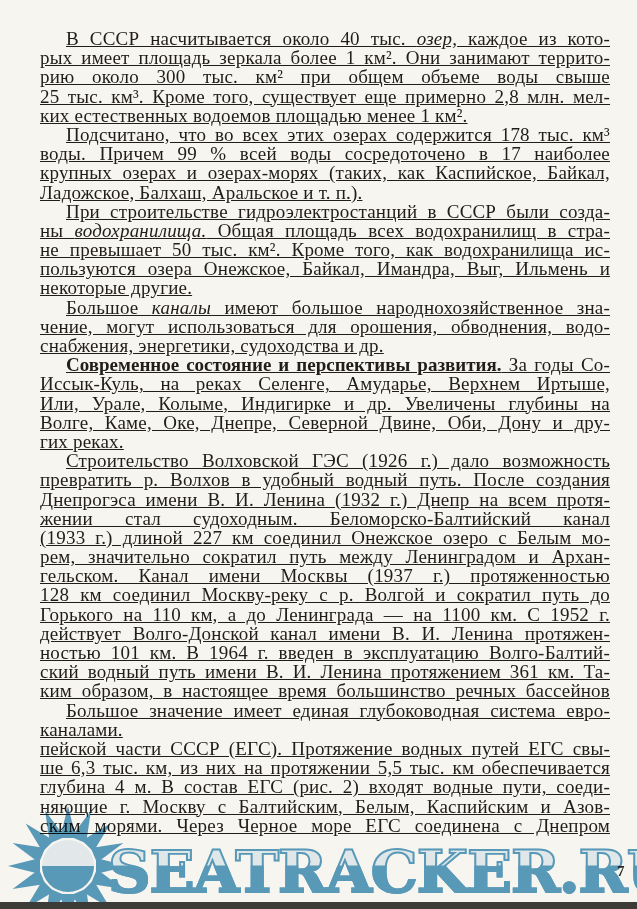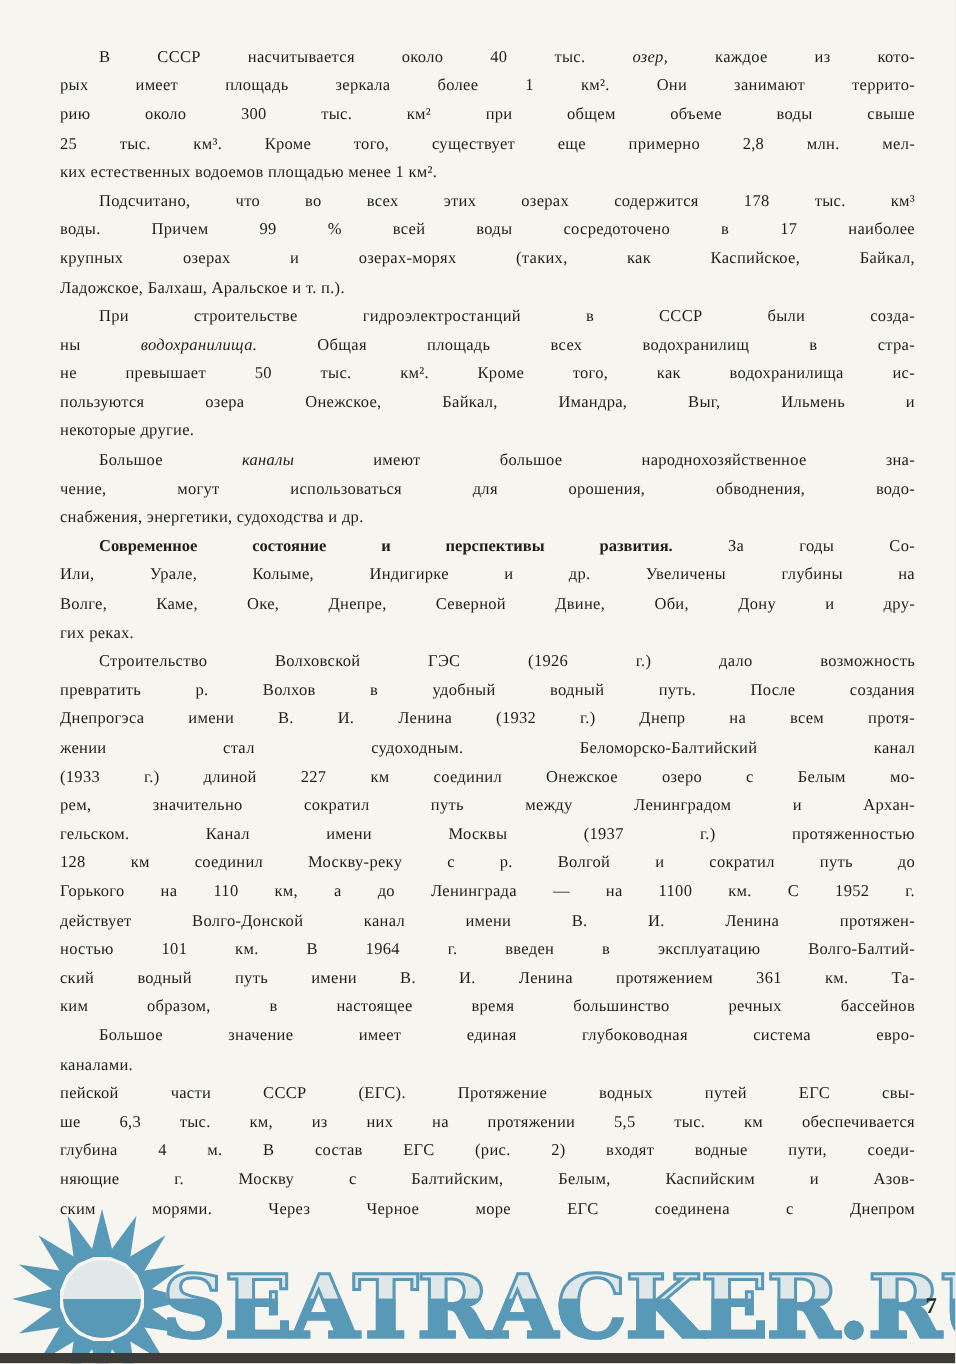--- a/index.html
+++ b/index.html
@@ -12,24 +12,25 @@
     color:#201d1a;
   }
   .text-block{
     position:absolute;
     left:40px;top:29px;width:570px;
     z-index:1;
   }
   .line{
     height:19.2px;
     line-height:19.2px;
-    font-size:11px;
+    font-size:19px;
     letter-spacing:0.2px;
     text-align:left;
     white-space:nowrap;
+    text-decoration:underline;
   }
   .line.just{
     text-align:justify;
     text-align-last:justify;
     white-space:normal;
   }
   .line.ind{ padding-left:26px; }
   .line span.i{ font-style:italic; }
   .line span.b{ font-weight:bold; letter-spacing:0; }
   .watermark{
@@ -92,20 +93,21 @@
       <div class="line"><span class="n">Ладожское, Балхаш, Аральское и т. п.).</span></div>
       <div class="line just ind"><span class="n">При строительстве гидроэлектростанций в СССР были созда-</span></div>
       <div class="line just"><span class="n">ны </span><span class="i">водохранилища.</span><span class="n"> Общая площадь всех водохранилищ в стра-</span></div>
       <div class="line just"><span class="n">не превышает 50 тыс. км². Кроме того, как водохранилища ис-</span></div>
       <div class="line just"><span class="n">пользуются озера Онежское, Байкал, Имандра, Выг, Ильмень и</span></div>
       <div class="line"><span class="n">некоторые другие.</span></div>
       <div class="line just ind"><span class="n">Большое </span><span class="i">каналы</span><span class="n"> имеют большое народнохозяйственное зна-</span></div>
       <div class="line just"><span class="n">чение, могут использоваться для орошения, обводнения, водо-</span></div>
       <div class="line"><span class="n">снабжения, энергетики, судоходства и др.</span></div>
       <div class="line just ind"><span class="b">Современное состояние и перспективы развития.</span><span class="n"> За годы Со-</span></div>
+      <div class="line just"><span class="n">Иссык-Куль, на реках Селенге, Амударье, Верхнем Иртыше,</span></div>
       <div class="line just"><span class="n">Или, Урале, Колыме, Индигирке и др. Увеличены глубины на</span></div>
       <div class="line just"><span class="n">Волге, Каме, Оке, Днепре, Северной Двине, Оби, Дону и дру-</span></div>
       <div class="line"><span class="n">гих реках.</span></div>
       <div class="line just ind"><span class="n">Строительство Волховской ГЭС (1926 г.) дало возможность</span></div>
       <div class="line just"><span class="n">превратить р. Волхов в удобный водный путь. После создания</span></div>
       <div class="line just"><span class="n">Днепрогэса имени В. И. Ленина (1932 г.) Днепр на всем протя-</span></div>
       <div class="line just"><span class="n">жении стал судоходным. Беломорско-Балтийский канал</span></div>
       <div class="line just"><span class="n">(1933 г.) длиной 227 км соединил Онежское озеро с Белым мо-</span></div>
       <div class="line just"><span class="n">рем, значительно сократил путь между Ленинградом и Архан-</span></div>
       <div class="line just"><span class="n">гельском. Канал имени Москвы (1937 г.) протяженностью</span></div>

